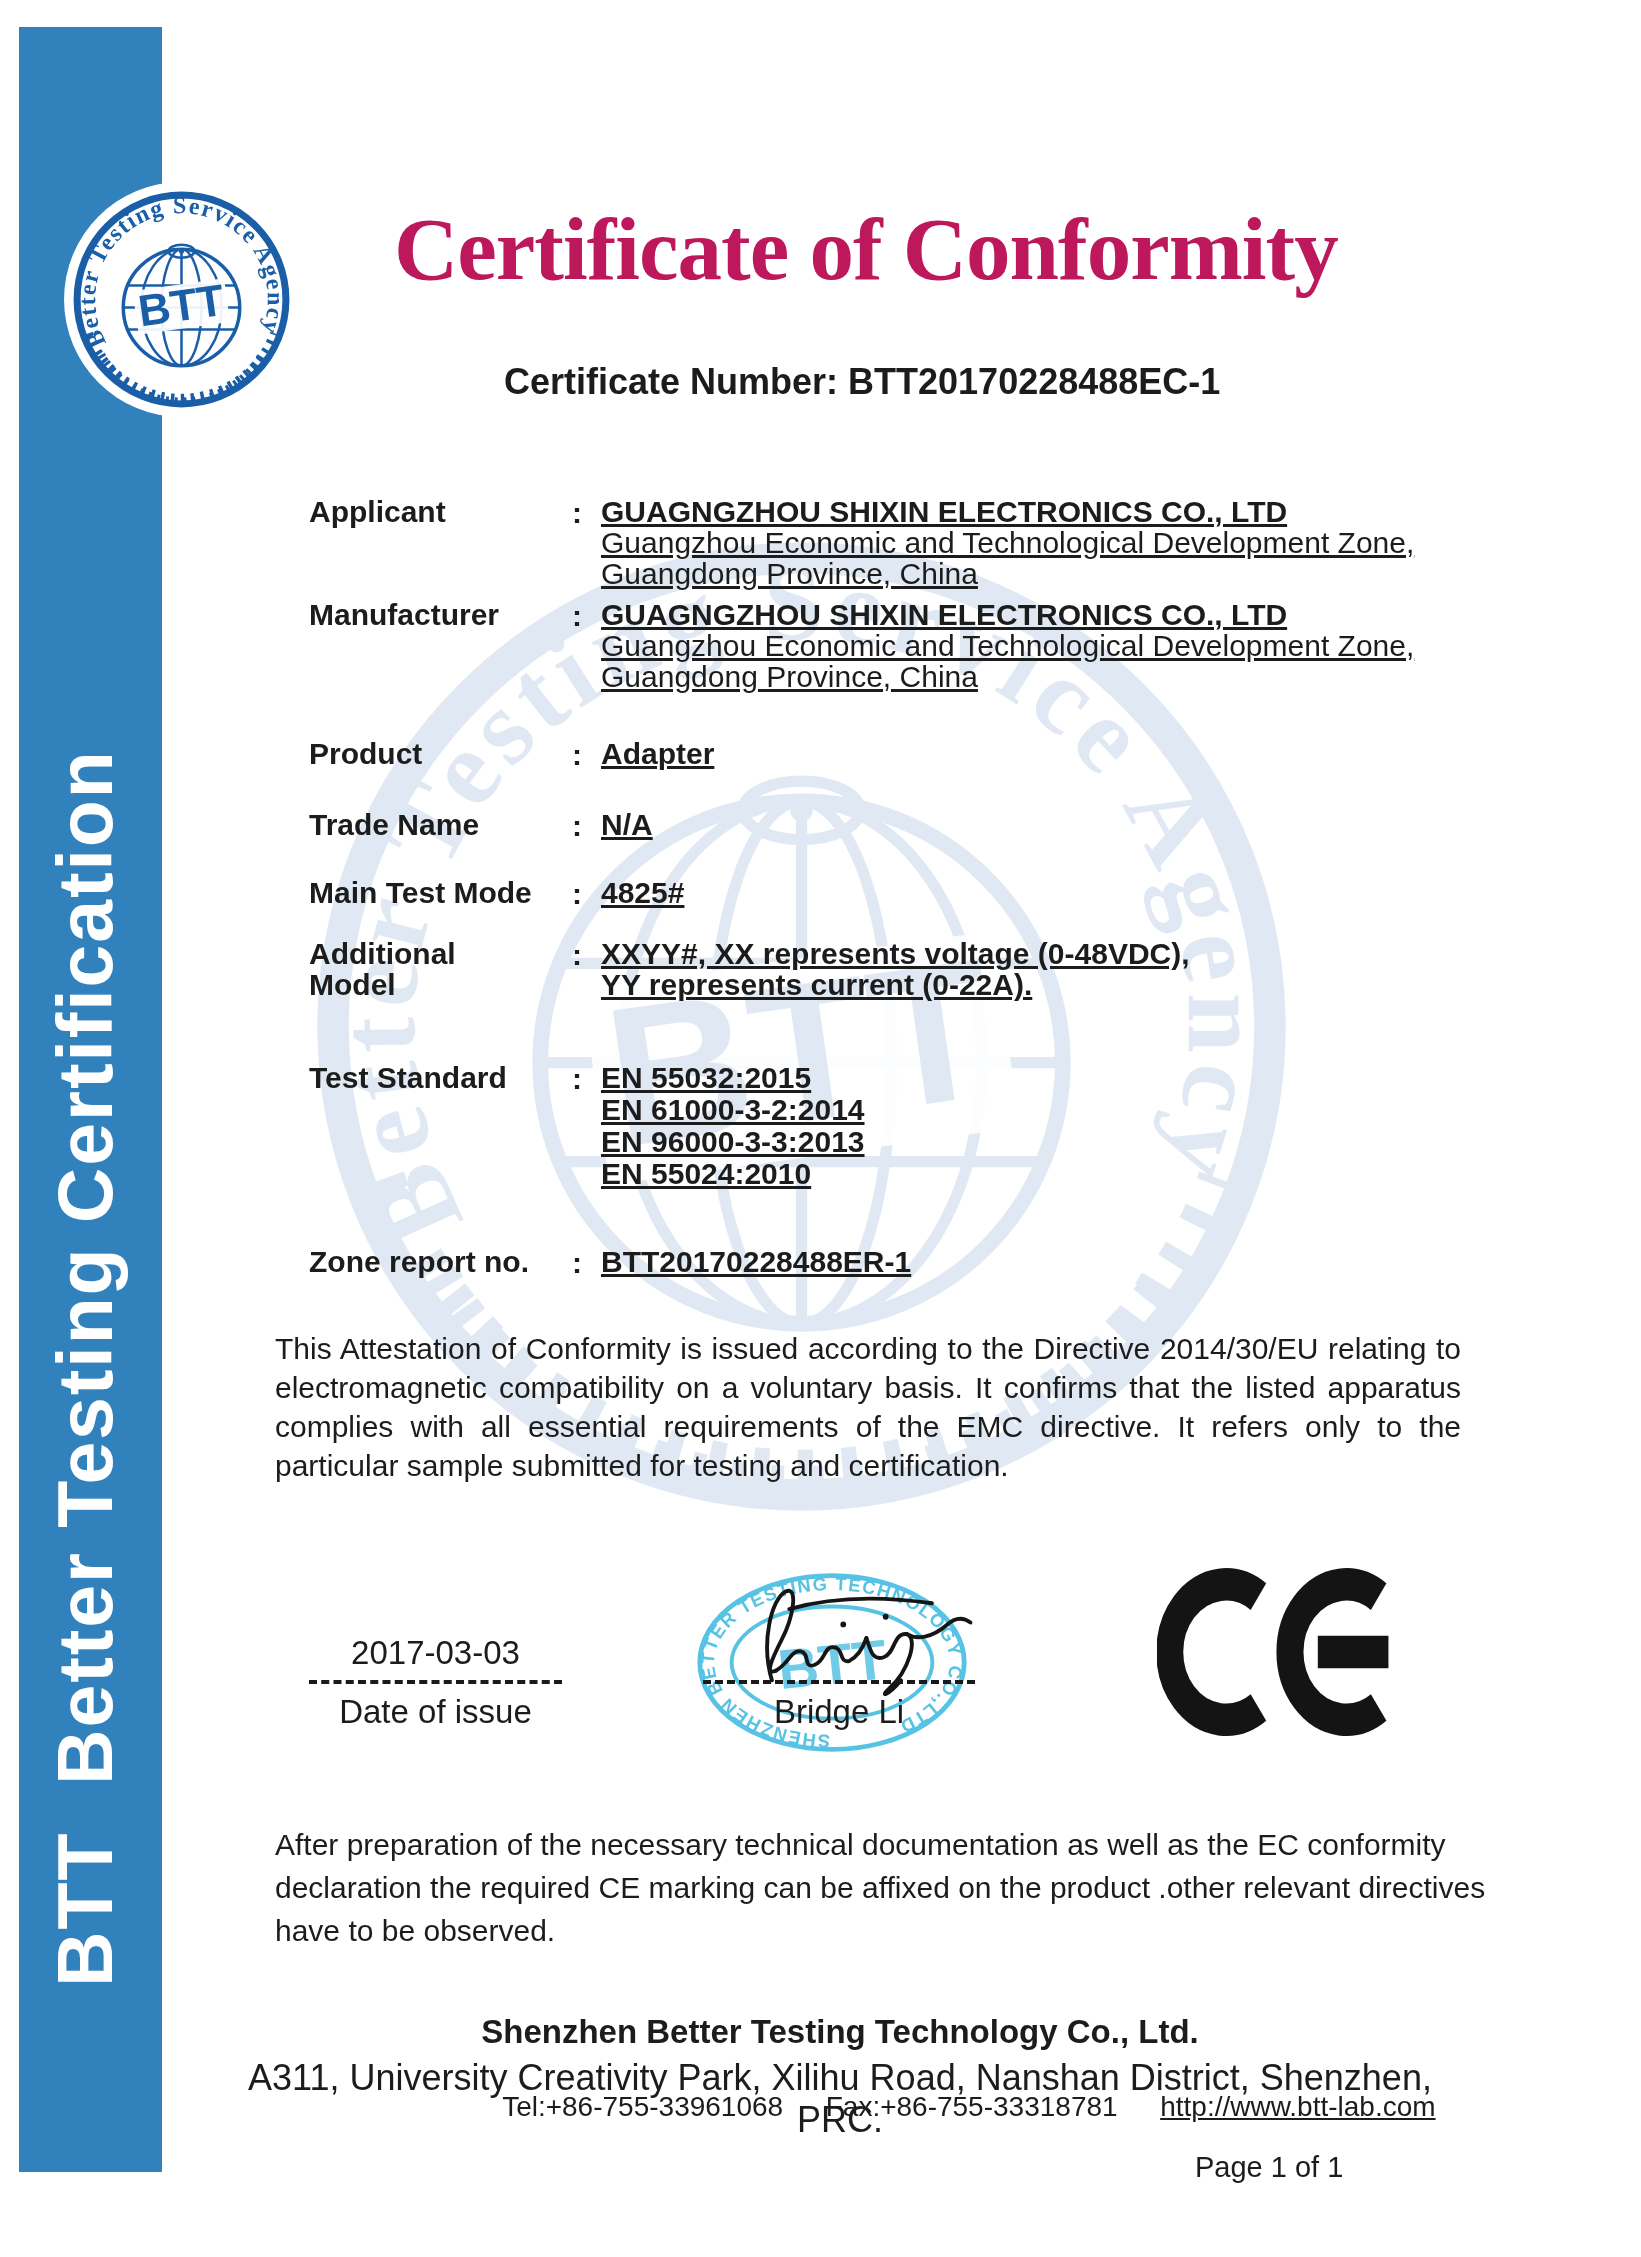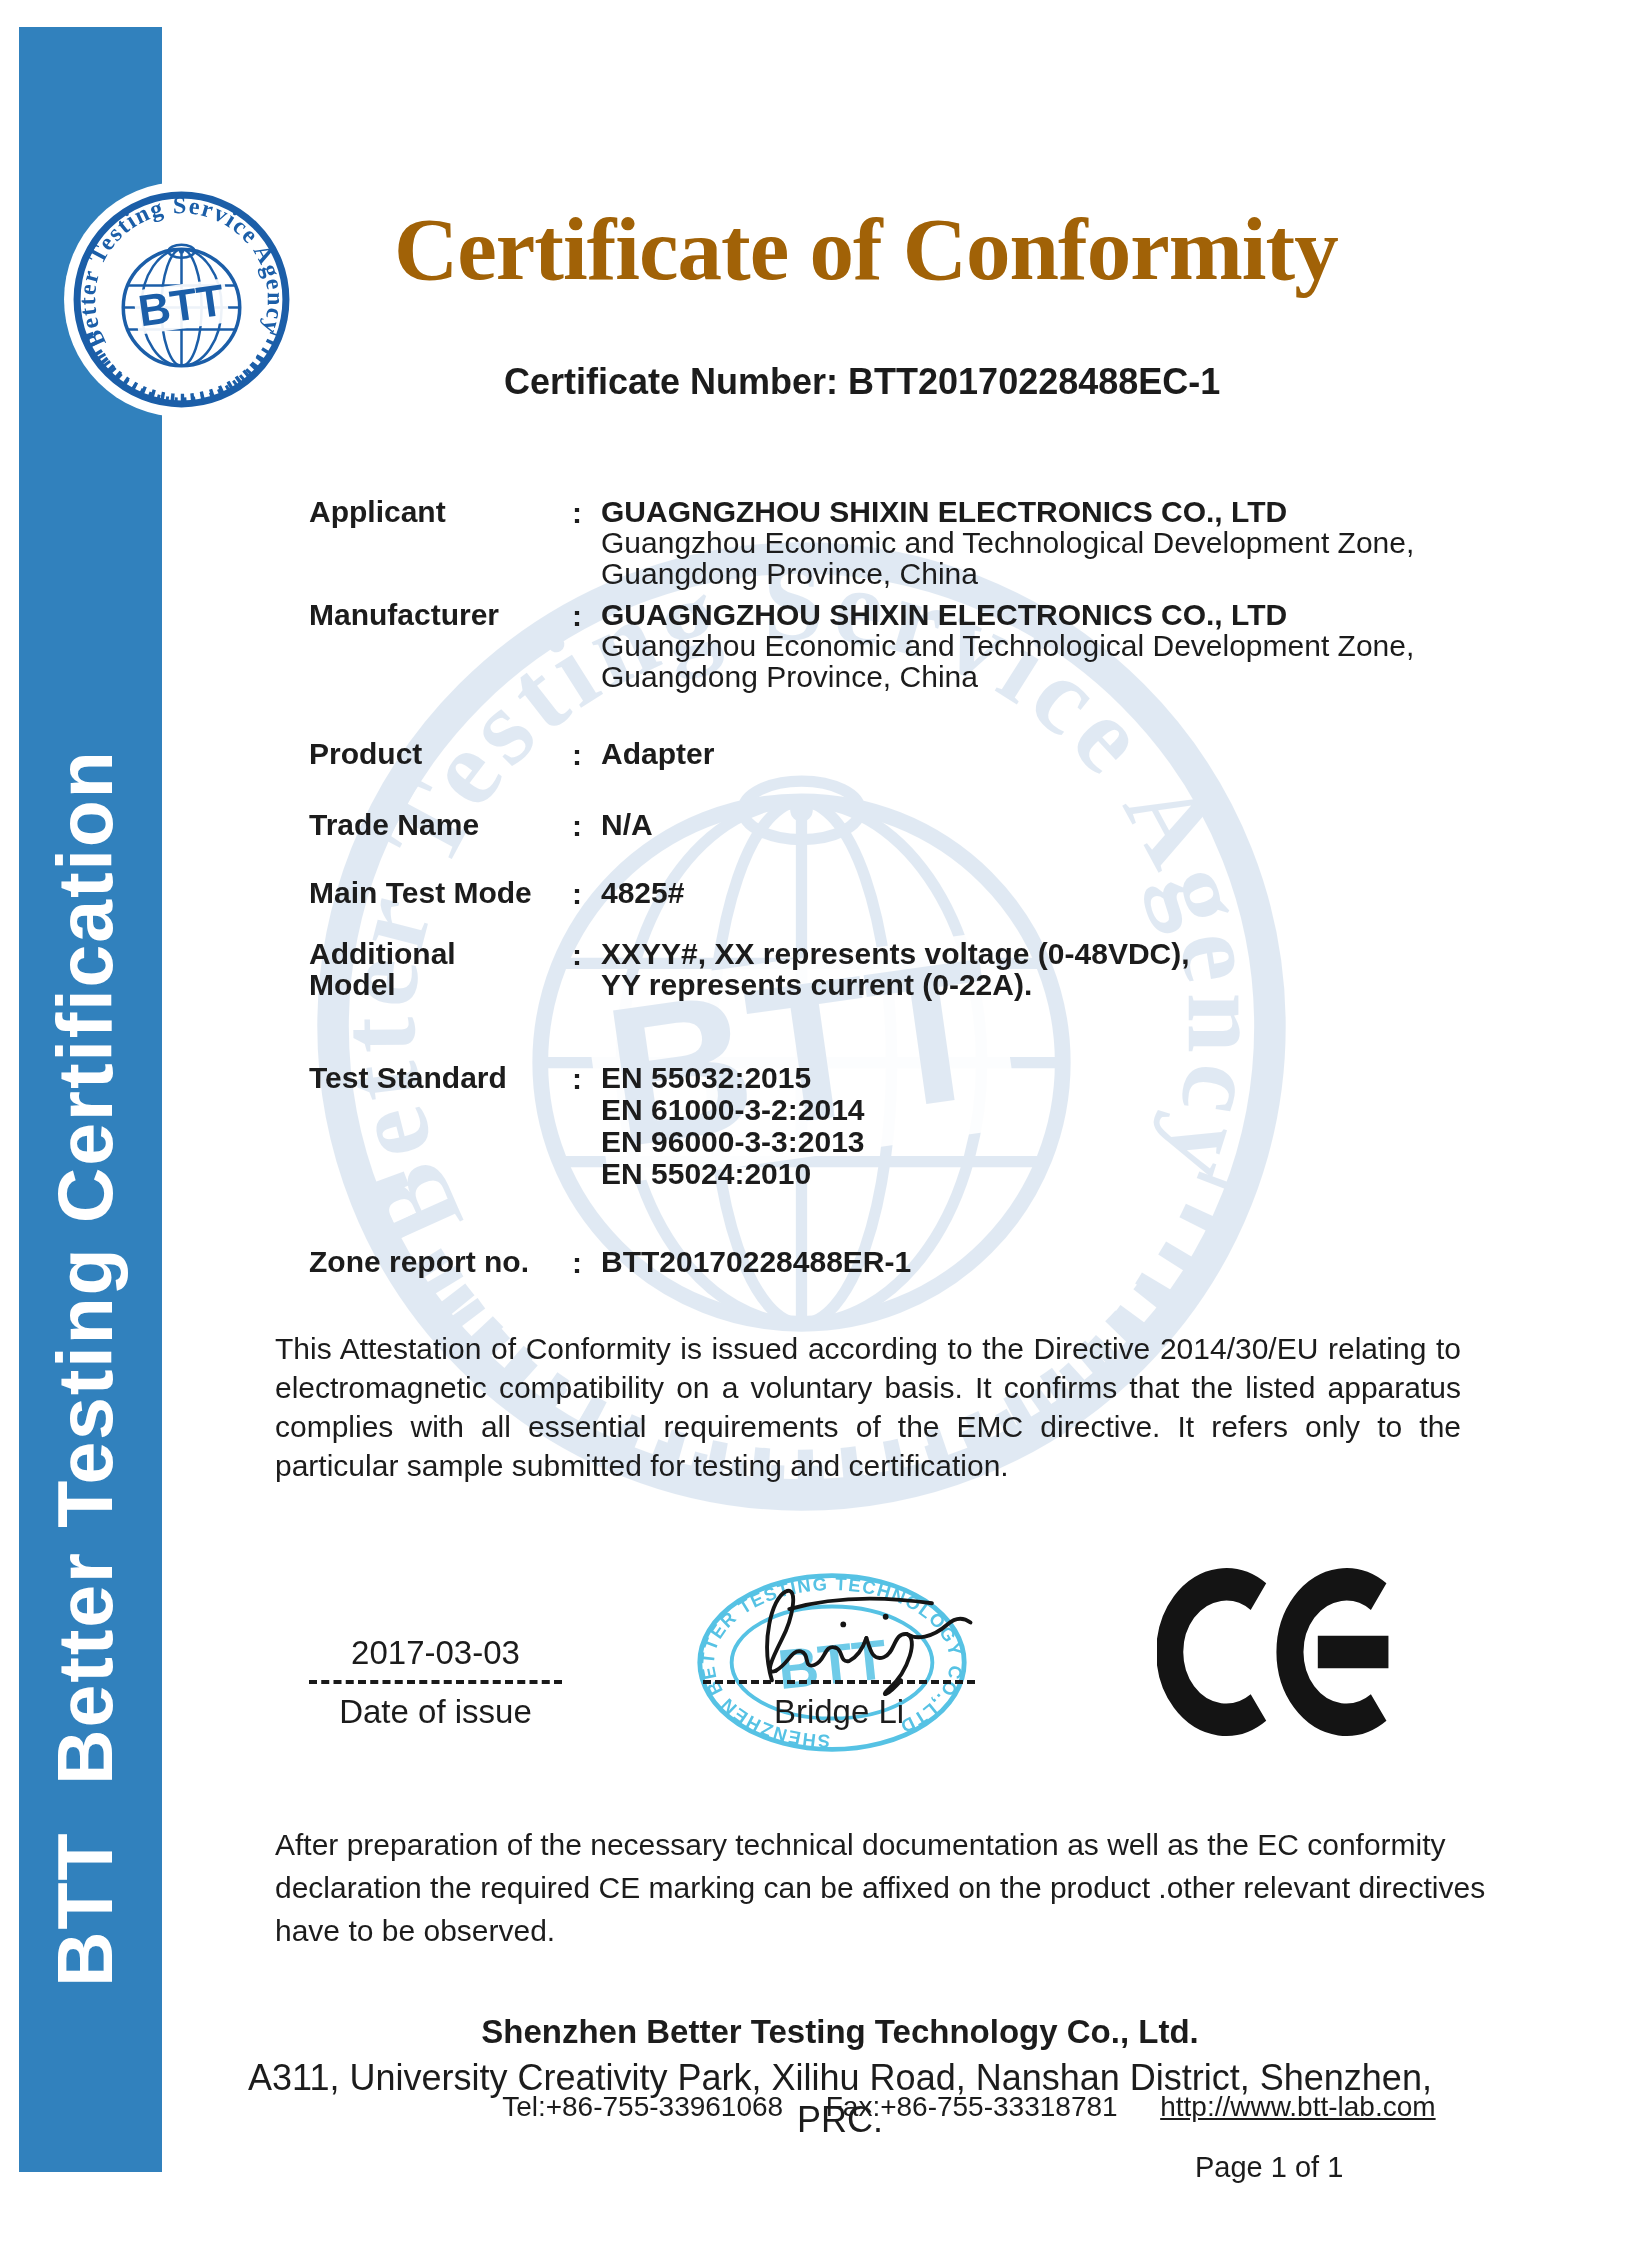--- a/index.html
+++ b/index.html
@@ -14,31 +14,31 @@
     position:absolute;left:41px;top:1987px;width:1641px;
     transform:rotate(-90deg);transform-origin:0 0;
     font-size:77px;font-weight:bold;color:#ffffff;letter-spacing:1.9px;white-space:pre;
   }
   
   .seal{position:absolute;left:61px;top:174px;width:241px;height:251px;}
   .watermark{position:absolute;left:261px;top:463px;width:1081px;height:1127px;opacity:0.13;}
   
   .title{
     position:absolute;left:394px;top:198px;width:1217px;
-    font-family:"Liberation Serif",serif;font-weight:bold;font-size:89px;color:#a16207;
+    font-family:"Liberation Serif",serif;font-weight:bold;font-size:89px;color:#be185d;
     letter-spacing:-1px;white-space:nowrap;
   }
   .certnum{position:absolute;left:473px;top:361px;font-size:36px;font-weight:bold;white-space:nowrap;margin-left:31px;}
   
   .row{position:absolute;left:0;top:0;width:1641px;font-size:30px;}
   .row .lbl{position:absolute;left:309px;top:0;width:251px;font-weight:bold;line-height:31px;}
   .row .colon{position:absolute;left:572px;top:0;font-weight:bold;}
   .row .val{position:absolute;left:601px;top:0;width:869px;line-height:31px;}
   .v-bold{font-weight:bold;}
-  .v-line{min-height:31px;}
+  .v-line{min-height:31px;text-decoration:underline;}
   
   .para{position:absolute;left:275px;width:1186px;font-size:30px;color:#1c1c1c;}
   .para.just{text-align:justify;line-height:39px;}
   .para.plain{line-height:43px;}
   
   .datetxt{position:absolute;left:309px;top:1634px;width:253px;text-align:center;font-size:33px;}
   .dash{position:absolute;border-top:4.8px dashed #1a1a1a;height:0;}
   .dash.date{left:309px;top:1680px;width:253px;}
   .dash.sig{left:703px;top:1680px;width:272px;}
   .datelbl{position:absolute;left:309px;top:1693px;width:253px;text-align:center;font-size:33px;}

